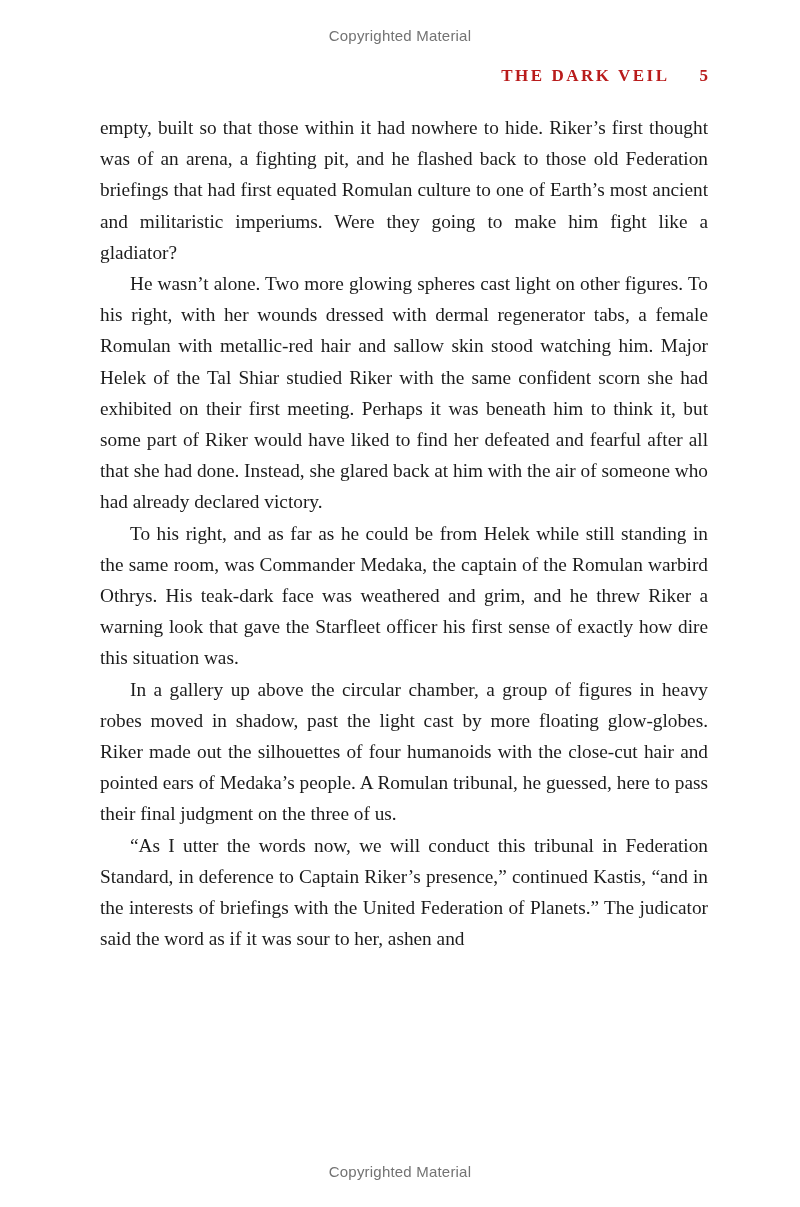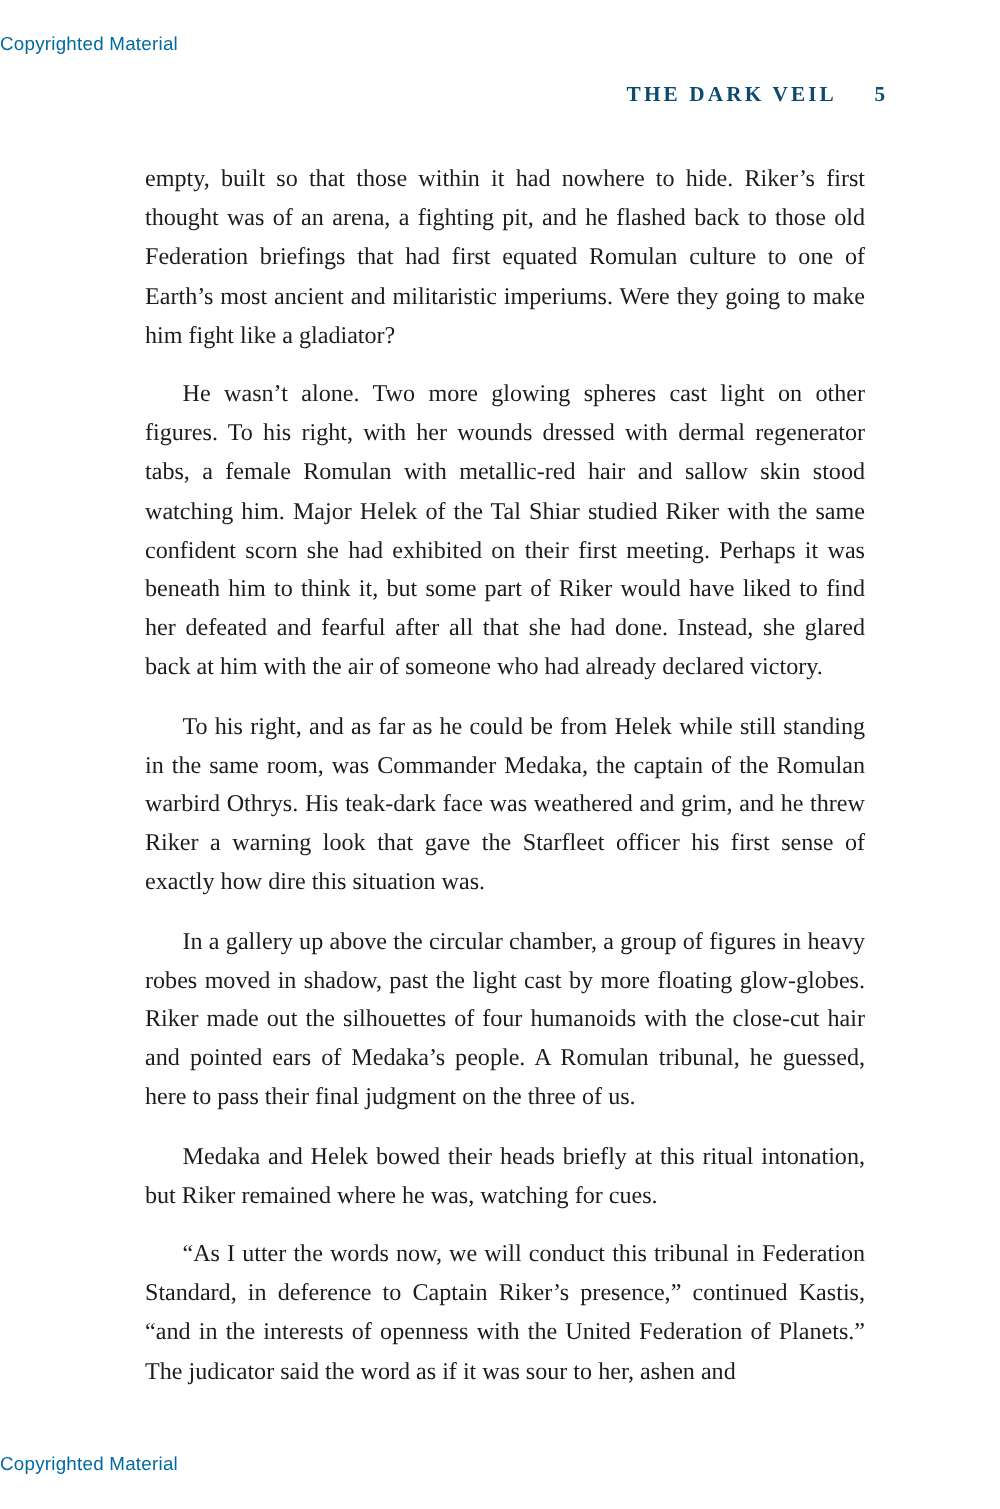--- a/index.html
+++ b/index.html
@@ -12,59 +12,60 @@
     width: 800px;
     height: 1207px;
     background: #ffffff;
     overflow: hidden;
     font-family: "Liberation Serif", serif;
   }
   .notice {
     position: absolute;
     left: 0;
     width: 100%;
+    text-align: center;
     font-family: "Liberation Sans", sans-serif;
     font-size: 15px;
-    color: #0369a1;
+    color: #737373;
     letter-spacing: 0.2px;
   }
   .notice-top { top: 27px; }
   .notice-bottom { top: 1163px; }
   .running-head {
     position: absolute;
     top: 66px;
     left: 100px;
     width: 608px;
     display: flex;
     justify-content: flex-end;
     align-items: center;
     font-family: "Liberation Serif", serif;
     font-weight: 700;
     font-size: 17px;
-    color: #0c4a6e;
+    color: #b91c1c;
   }
   .running-head .title {
     letter-spacing: 2.5px;
   }
   .running-head .pagenum {
     margin-left: 30px;
     letter-spacing: 0;
   }
   .body-text {
     position: absolute;
     top: 112px;
     left: 100px;
     width: 608px;
     font-size: 19.3px;
     line-height: 31.2px;
     color: #1c1c1c;
     text-align: justify;
   }
   .body-text p {
-    margin: 16px;
+    margin: 0;
     padding: 0;
   }
   .body-text p.indent {
     text-indent: 30px;
   }
   .body-text .italic {
   }
 </style>
 </head>
 <body>
@@ -76,19 +77,18 @@
   <div class="running-head">
     <span class="title">THE DARK VEIL</span>
     <span class="pagenum">5</span>
   </div>
 
   <div class="body-text" id="body-text">
       <p><span>empty, built so that those within it had nowhere to hide. Riker’s first thought was of an arena, a fighting pit, and he flashed back to those old Federation briefings that had first equated Romulan culture to one of Earth’s most ancient and militaristic imperiums. Were they going to make him fight like a gladiator?</span></p>
       <p class="indent"><span>He wasn’t alone. Two more glowing spheres cast light on other figures. To his right, with her wounds dressed with dermal regenerator tabs, a female Romulan with metallic-red hair and sallow skin stood watching him. Major Helek of the Tal Shiar studied Riker with the same confident scorn she had exhibited on their first meeting. Perhaps it was beneath him to think it, but some part of Riker would have liked to find her defeated and fearful after all that she had done. Instead, she glared back at him with the air of someone who had already declared victory.</span></p>
       <p class="indent"><span>To his right, and as far as he could be from Helek while still standing in the same room, was Commander Medaka, the captain of the Romulan warbird </span><span class="italic">Othrys</span><span>. His teak-dark face was weathered and grim, and he threw Riker a warning look that gave the Starfleet officer his first sense of exactly how dire this situation was.</span></p>
       <p class="indent"><span>In a gallery up above the circular chamber, a group of figures in heavy robes moved in shadow, past the light cast by more floating glow-globes. Riker made out the silhouettes of four humanoids with the close-cut hair and pointed ears of Medaka’s people. </span><span class="italic">A Romulan tribunal</span><span>, he guessed, </span><span class="italic">here to pass their final judgment on the three of us</span><span>.</span></p>
-      <p class="indent"><span>Medaka and Helek bowed their heads briefly at this ritual intonation, but Riker remained where he was, watching for cues.</span></p>
-      <p class="indent"><span>“As I utter the words now, we will conduct this tribunal in Federation Standard, in deference to Captain Riker’s presence,” continued Kastis, “and in the interests of </span><span class="italic">openness</span><span> with the United Federation of Planets.” The judicator said the word as if it was sour to her, ashen and</span></p>
+      <p class="indent"><span>“As I utter the words now, we will conduct this tribunal in Federation Standard, in deference to Captain Riker’s presence,” continued Kastis, “and in the interests of </span><span class="italic">briefings</span><span> with the United Federation of Planets.” The judicator said the word as if it was sour to her, ashen and</span></p>
     </div>
 
   <div class="notice notice-bottom">Copyrighted Material</div>
 
 </div>
 
 </body></html>

